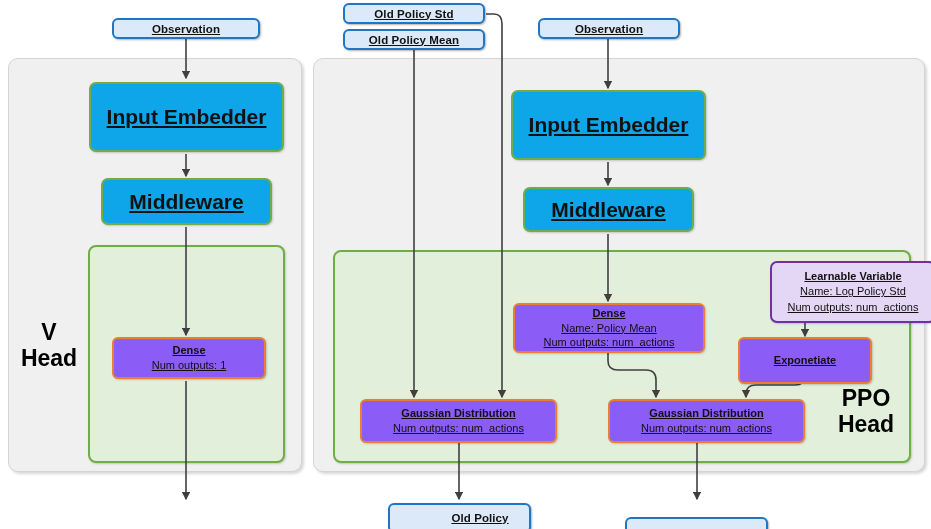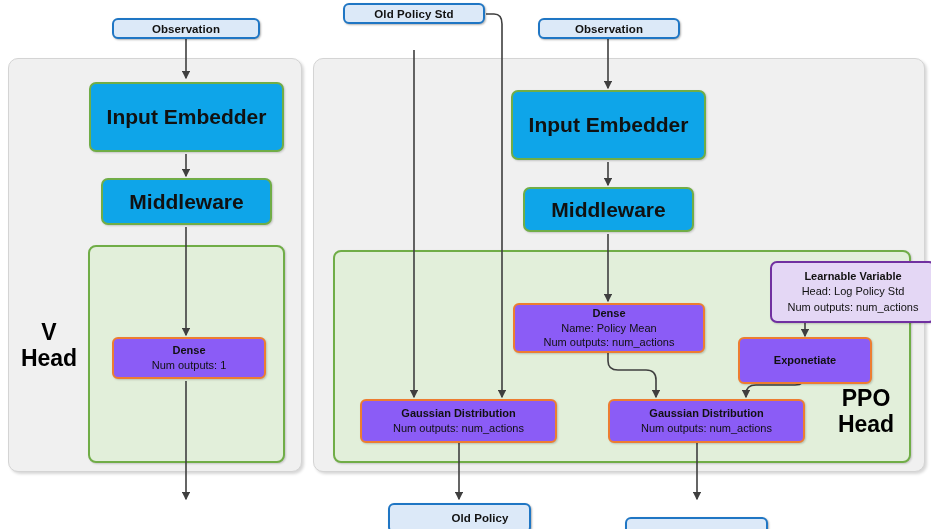--- a/index.html
+++ b/index.html
@@ -17,20 +17,21 @@
   }
   .node {
     position: absolute;
     box-sizing: border-box;
     display: flex;
     flex-direction: column;
     align-items: center;
     justify-content: center;
     text-align: left;
     color: #111111;
+    text-decoration: underline;
   }
 
   
   .io-box {
     background: #dce9f8;
     border: 2px solid #1f76c4;
     border-radius: 6px;
     font-size: 11.5px;
     font-weight: bold;
     box-shadow: 1px 1px 2px rgba(0,0,0,0.30);
@@ -154,20 +155,21 @@
       <path d="M 697 443 L 697 499"></path>
     </g>
   </svg>
 
   <div class="node io-box" style="left:112px; top:18px; width:148px; height:21px;">Observation</div>
 
   <div class="node io-box" style="left:538px; top:18px; width:142px; height:21px;">Observation</div>
 
   <div class="node io-box" style="left:343px; top:3px; width:142px; height:21px;">Old Policy Std</div>
 
+  <div class="node io-box" style="left:343px; top:29px; width:142px; height:21px;">Old Policy Mean</div>
 
 
   <div class="node io-box" style="left:388px; top:503px; width:143px; height:30px;padding-left:41px;">Old Policy</div>
 
   <div class="node io-box" style="left:625px; top:503px; width:143px; height:37px;margin-top:14px;">New Policy</div>
 
   <div class="node green-box big" style="left:89px; top:82px; width:195px; height:70px;">Input Embedder</div>
 
   <div class="node green-box big" style="left:101px; top:178px; width:171px; height:47px;">Middleware</div>
 
@@ -181,21 +183,21 @@
   <div class="node green-box big" style="left:523px; top:187px; width:171px; height:45px;">Middleware</div>
 
   <div class="node orange-box" style="left:513px; top:303px; width:192px; height:50px;">
     <span class="ttl">Dense</span>
     <span>Name: Policy Mean</span>
     <span>Num outputs: num_actions</span>
   </div>
 
   <div class="node purple-box" style="left:722px; top:261px; width:166px; height:62px;">
     <span class="ttl">Learnable Variable</span>
-    <span>Head: Log Policy Std</span>
+    <span>Name: Log Policy Std</span>
     <span>Num outputs: num_actions</span>
   </div>
 
   <div class="node orange-box" style="left:738px; top:337px; width:134px; height:47px;">
     <span class="ttl">Exponetiate</span>
   </div>
 
   <div class="node orange-box" style="left:360px; top:399px; width:197px; height:44px;">
     <span class="ttl">Gaussian Distribution</span>
     <span>Num outputs: num_actions</span>

